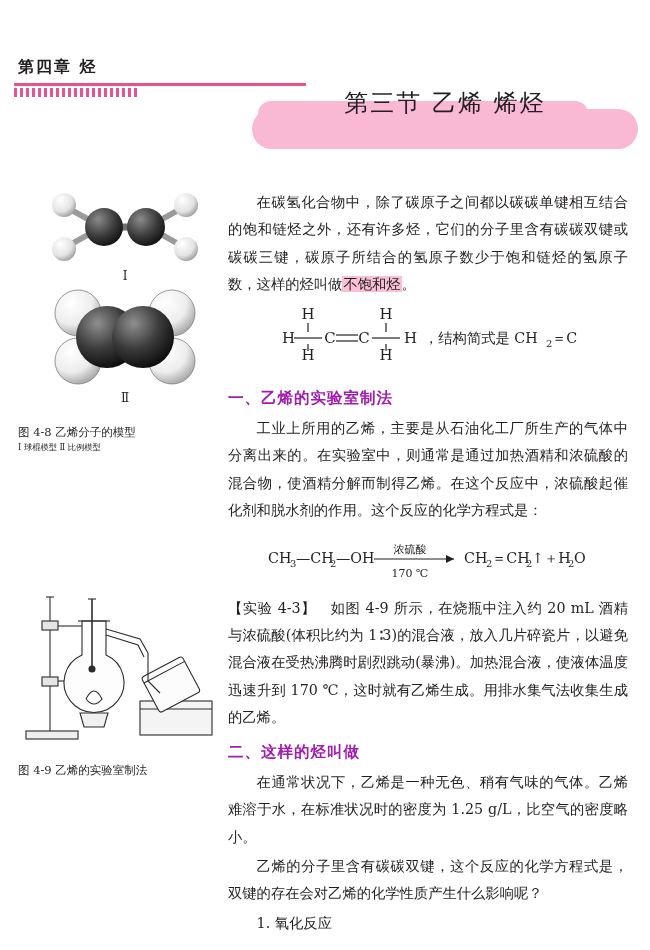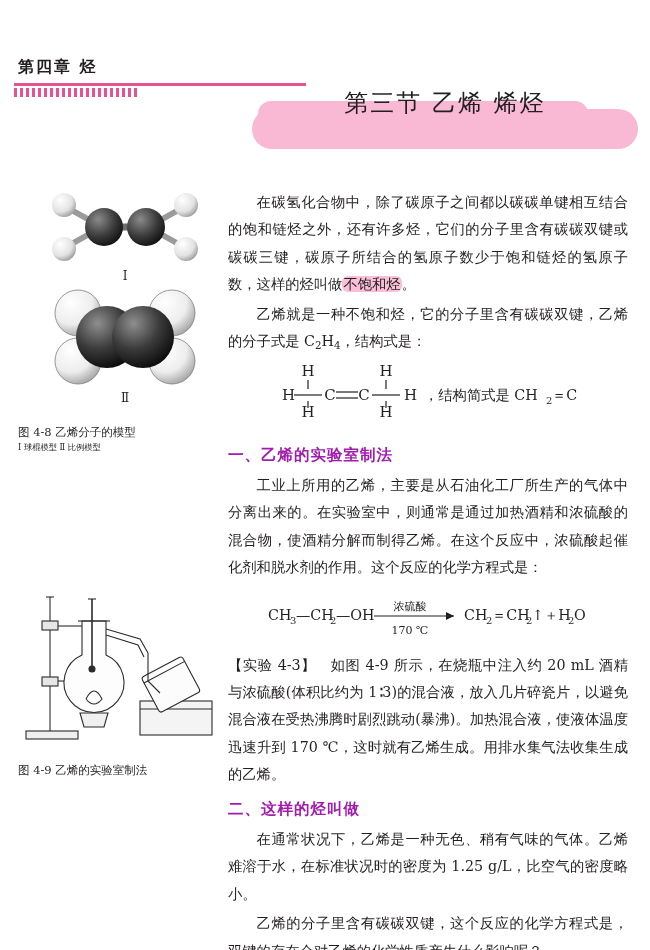--- a/index.html
+++ b/index.html
@@ -122,21 +122,20 @@
     line-height: 1.92;
     text-align: justify;
     text-justify: inter-ideograph;
     margin: 0 0 2px 0;
     text-indent: 2em;
   }
   .para.no-indent { text-indent: 0; }
   .hl {
     background: #f9c0d8;
     padding: 0 1px;
-    border-radius: 6px;
   }
   .heading {
     font-size: 15.5px;
     font-weight: bold;
     color: #a21caf;
     margin: 10px 0 6px 0;
     text-indent: 0;
     letter-spacing: 1px;
   }
   .subheading {
@@ -306,21 +305,20 @@
       </g>
     </svg>
   </div>
 
   <div class="fig-caption" id="caption-49">图 4-9   乙烯的实验室制法</div>
 
   <div class="body-col">
 
     <p class="para"><span>在碳氢化合物中，除了碳原子之间都以碳碳单键相互结合的饱和链烃之外，还有许多烃，它们的分子里含有碳碳双键或碳碳三键，碳原子所结合的氢原子数少于饱和链烃的氢原子数，这样的烃叫做</span><span class="hl">不饱和烃</span><span>。</span></p>
 
-    <p class="para"><span>乙烯就是一种不饱和烃，它的分子里含有碳碳双键，乙烯的分子式是 C</span><span class="sub">2</span><span>H</span><span class="sub">4</span><span>，结构式是：</span></p>
 
     <div class="struct">
       <svg width="300" height="60" viewBox="0 0 300 60">
         <g font-family="DejaVu Serif, serif" font-size="15" fill="#231f20">
           <text x="30" y="16" text-anchor="middle">H</text>
           <text x="108" y="16" text-anchor="middle">H</text>
           <text x="30" y="57" text-anchor="middle">H</text>
           <text x="108" y="57" text-anchor="middle">H</text>
           <text x="52" y="40" text-anchor="middle">C</text>
           <text x="86" y="40" text-anchor="middle">C</text>

